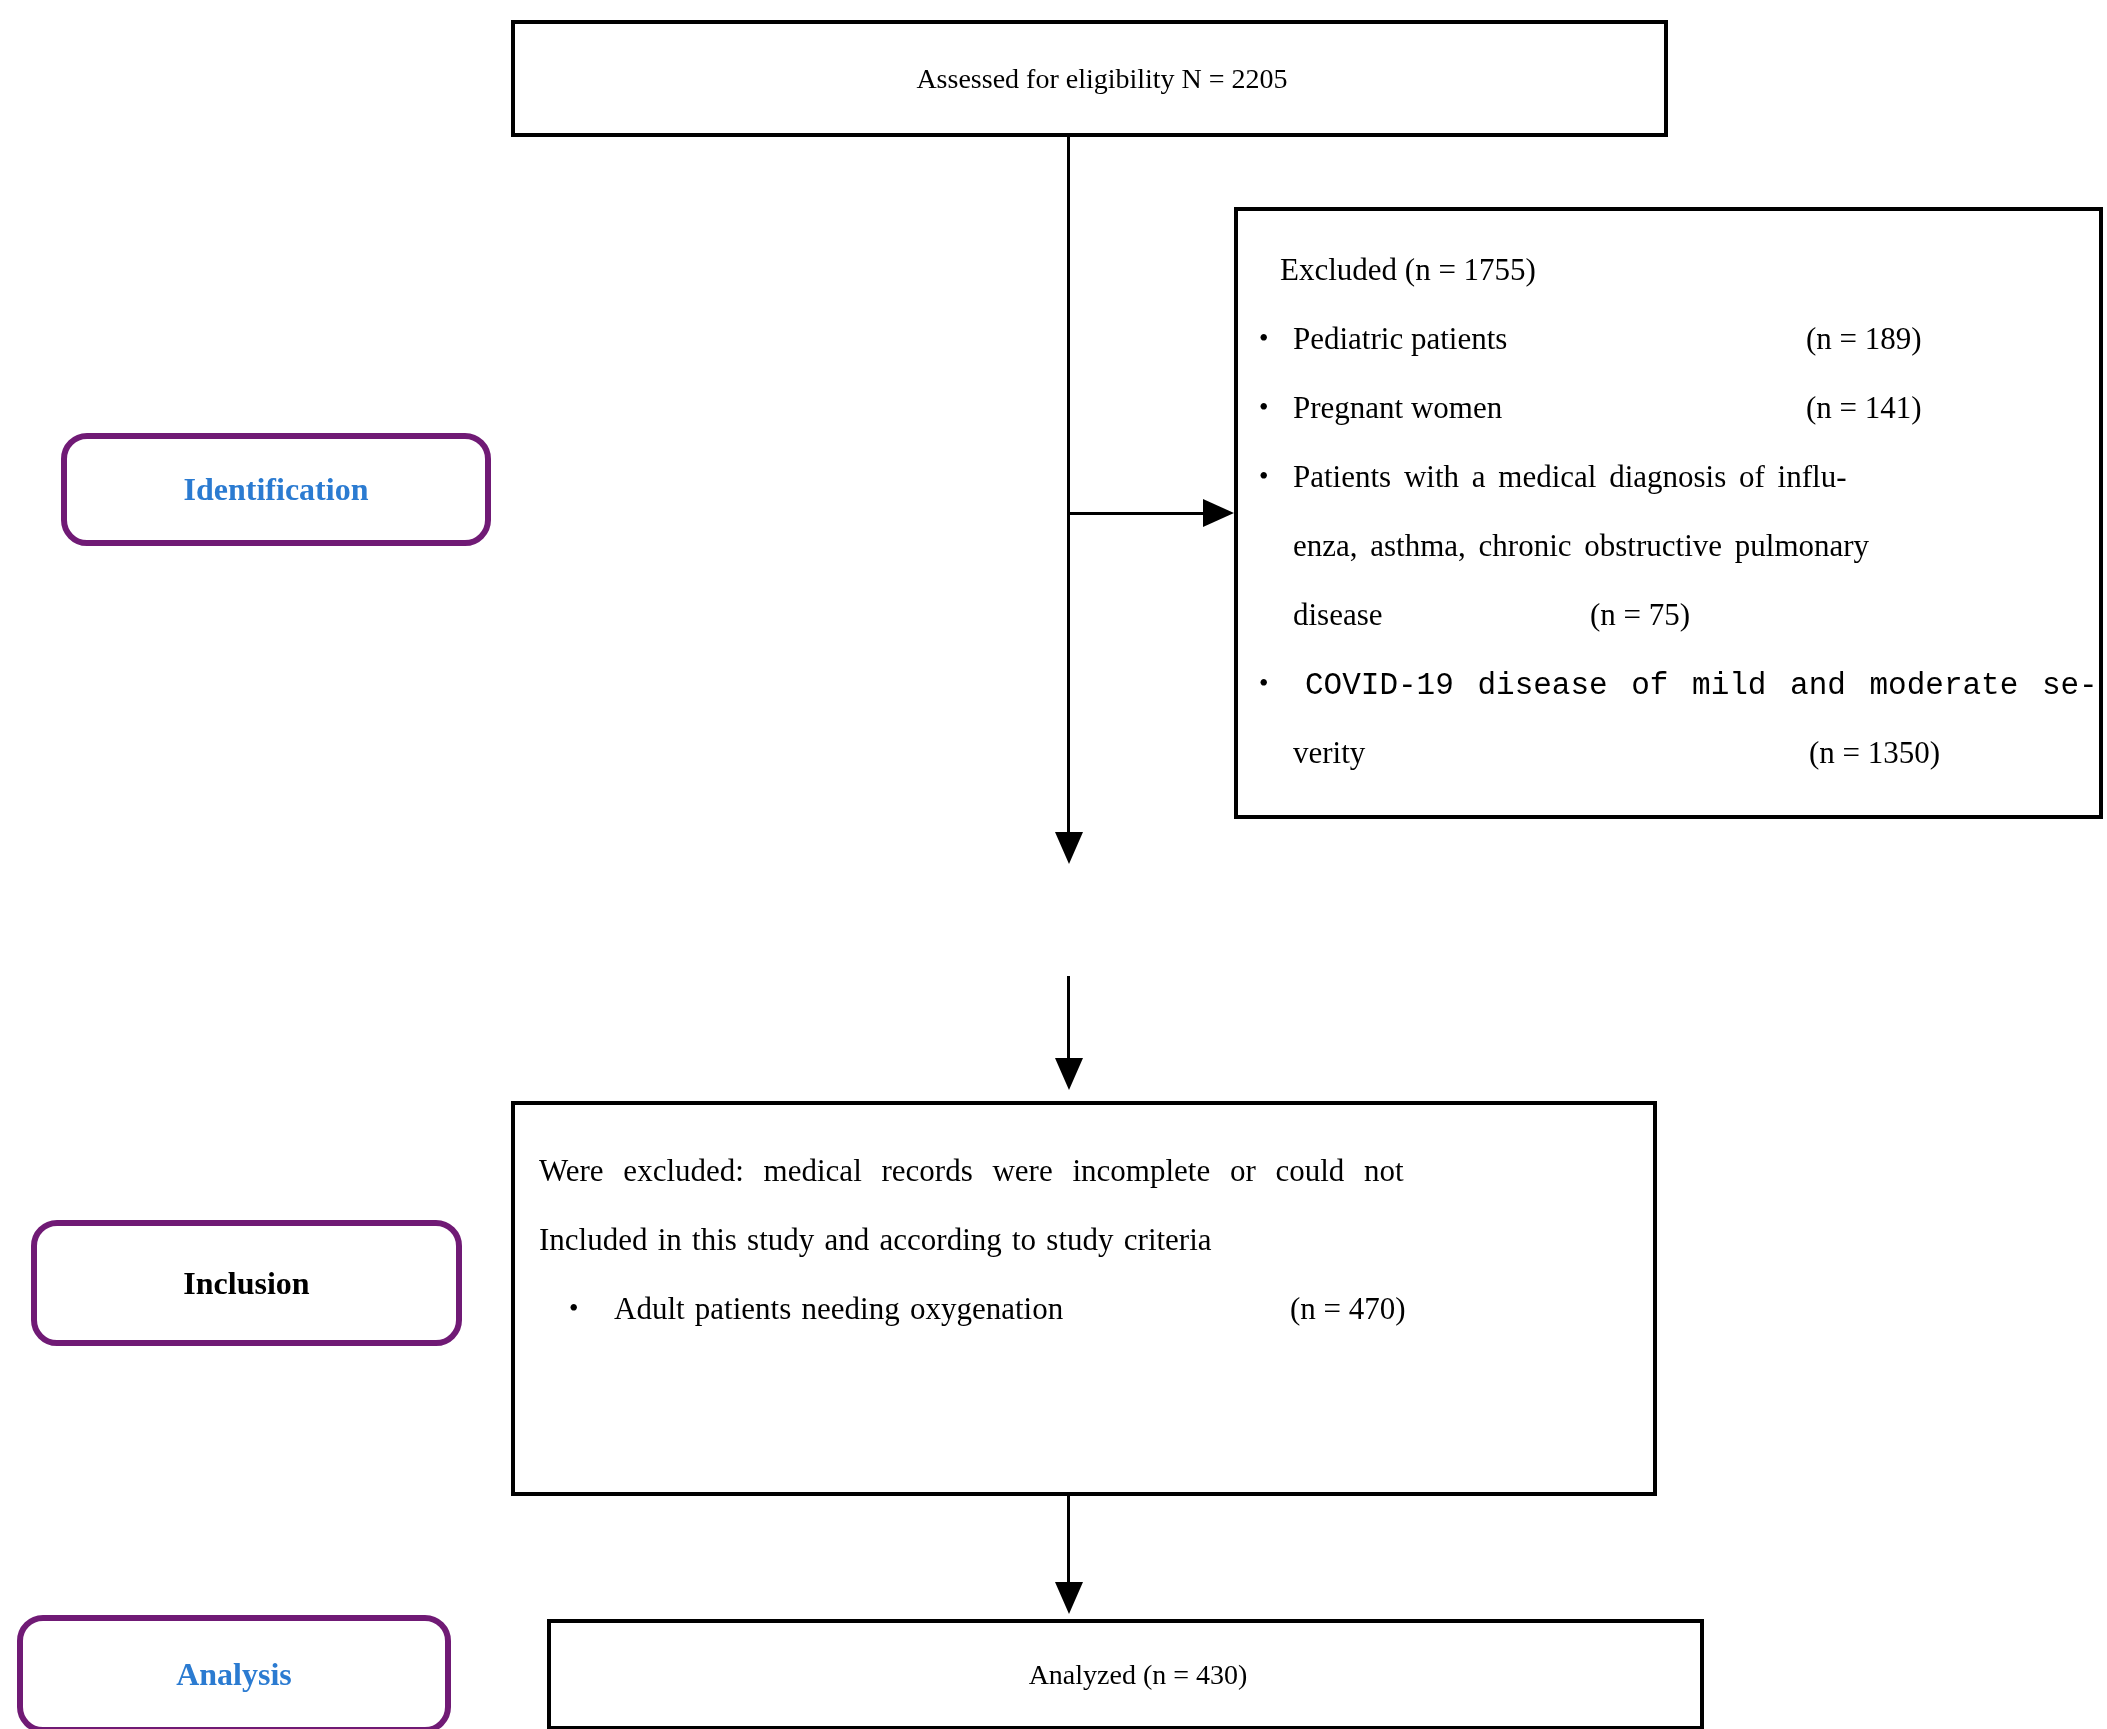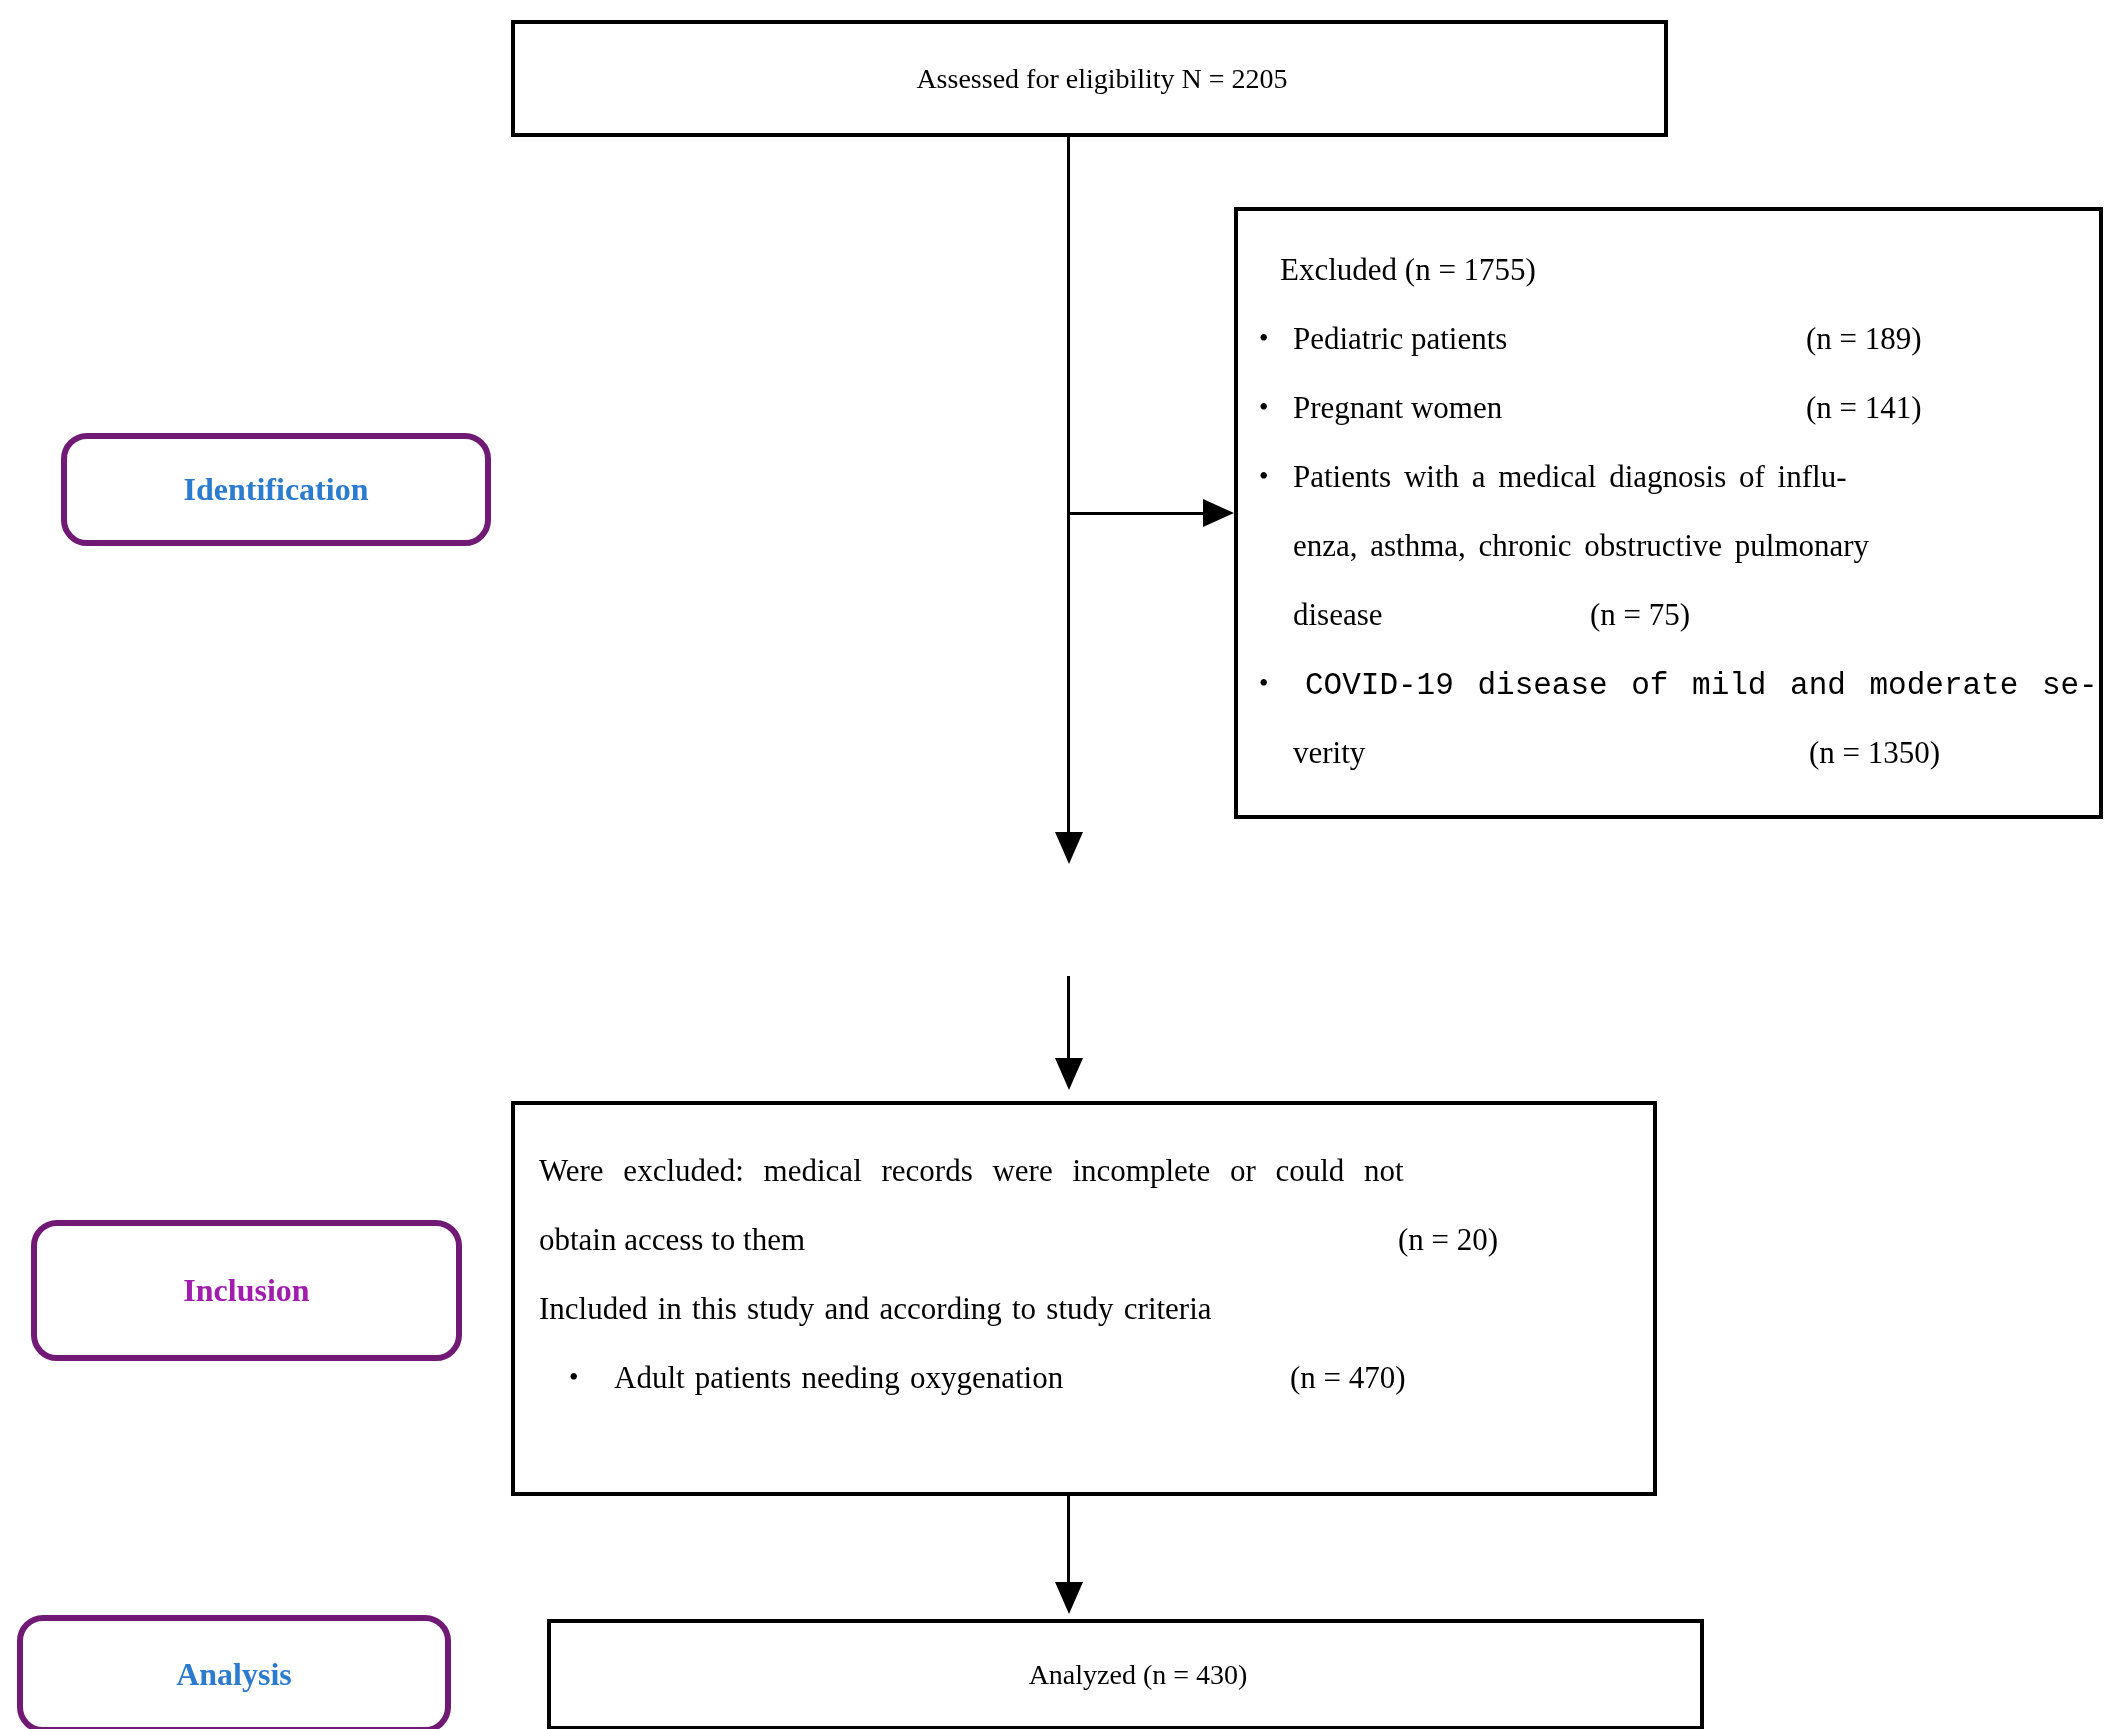--- a/index.html
+++ b/index.html
@@ -114,34 +114,30 @@
 
 
   <div class="vline" style="left:1067px;top:976px;height:84px;"></div>
   <div class="arrow-down" style="left:1055px;top:1058px;"></div>
 
   <div class="box flowtext" style="left:511px;top:1101px;width:1146px;height:395px;padding:31px 15px 0 0;">
     <div class="line">
       <span class="just1" style="margin-left:24px;">Were excluded: medical records were incomplete or could not</span>
     </div>
     <div class="line">
-      <span style="margin-left:24px;">obtain access to them</span>
-      <span class="count" style="left:883px;">(n = 20)</span>
-    </div>
-    <div class="line">
       <span class="just3" style="margin-left:24px;">Included in this study and according to study criteria</span>
     </div>
     <div class="line">
       <span class="bullet-glyph" style="left:54px;">•</span>
       <span class="just3" style="margin-left:99px;">Adult patients needing oxygenation</span>
       <span class="count" style="left:775px;">(n = 470)</span>
     </div>
   </div>
 
-  <div class="stage-label" style="left: 31px; top: 1220px; width: 431px; height: 141px; color: #a21caf;">
+  <div class="stage-label" style="left: 31px; top: 1220px; width: 431px; height: 126px; color: #000000;">
     <span>Inclusion</span>
   </div>
 
   <div class="vline" style="left:1067px;top:1495px;height:89px;"></div>
   <div class="arrow-down" style="left:1055px;top:1582px;"></div>
 
   <div class="stage-label" style="left: 17px; top: 1615px; width: 434px; height: 118px; color: rgb(43, 123, 209);">
     <span>Analysis</span>
   </div>
 

